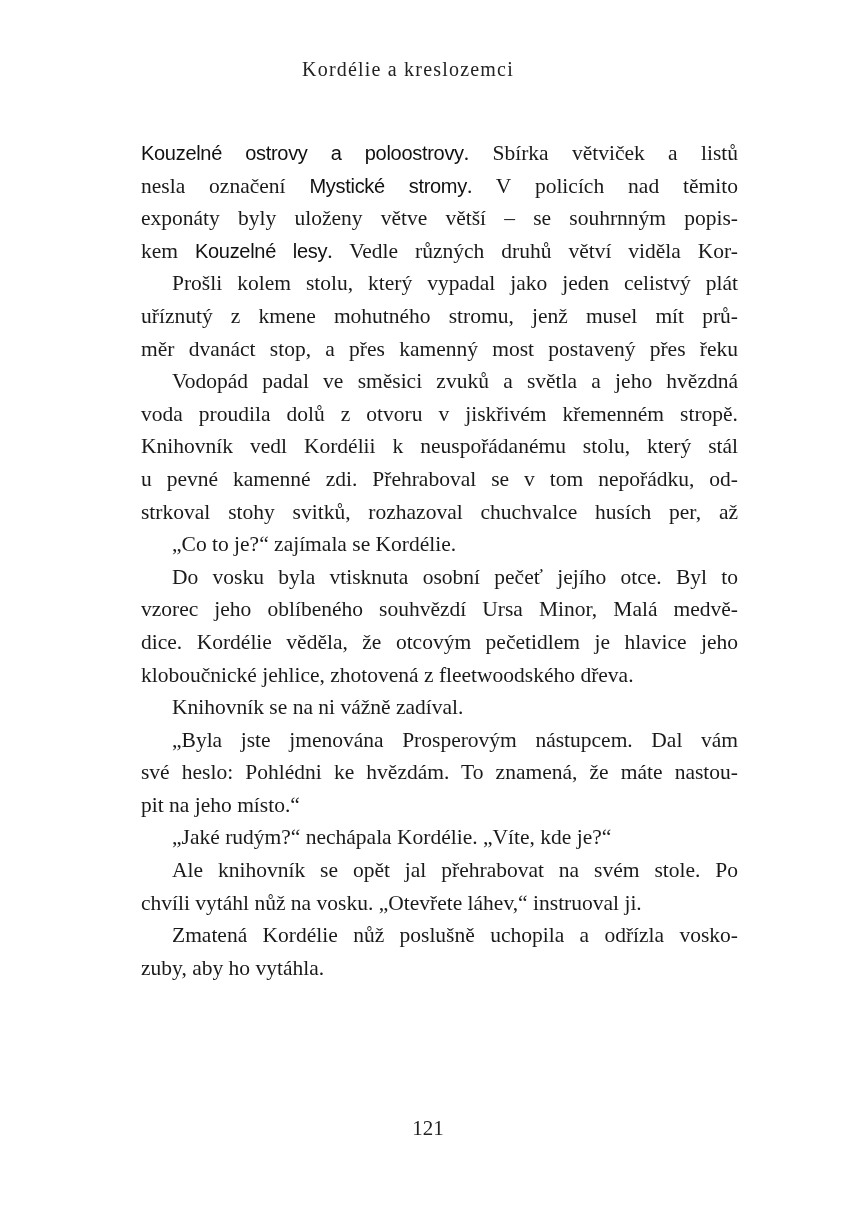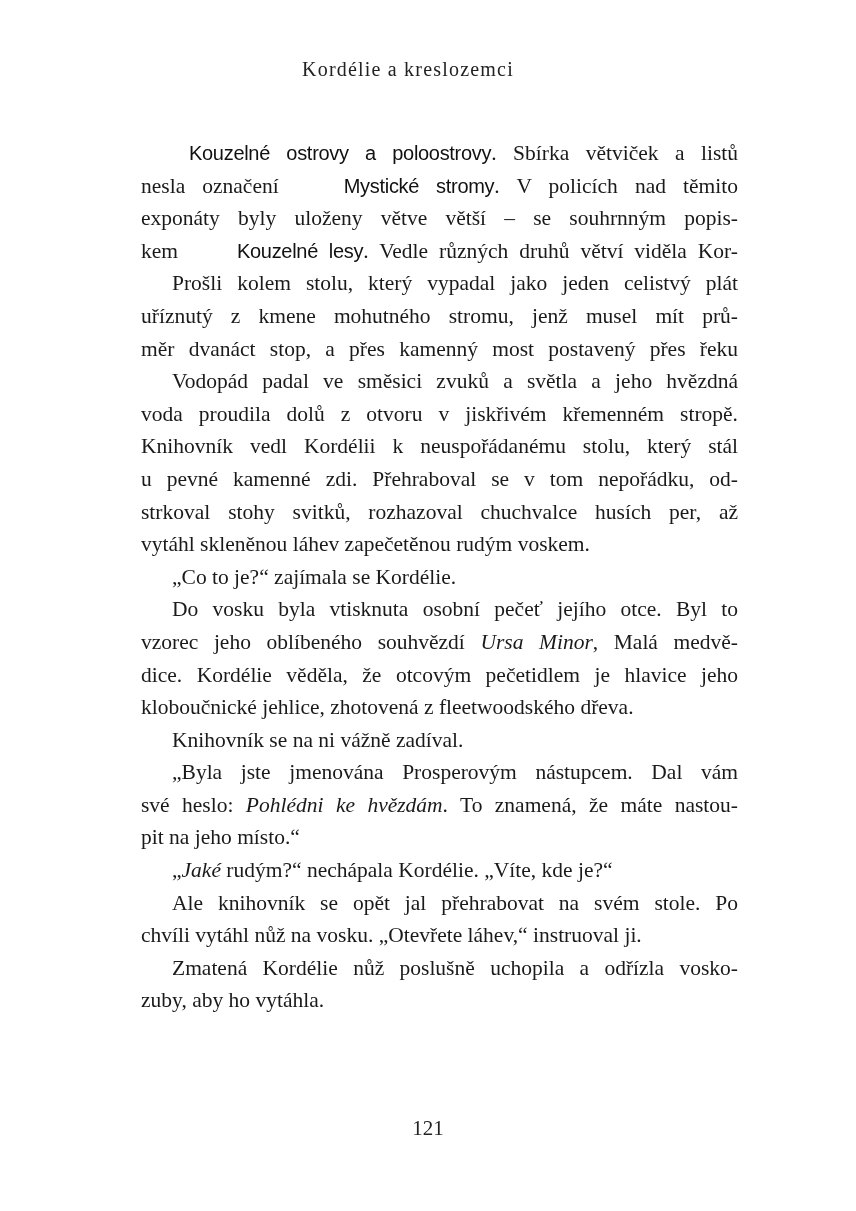--- a/index.html
+++ b/index.html
@@ -18,23 +18,23 @@
     font-size: 21.5px; line-height: 32.6px;
   }
   .line {
     height: 32.6px; white-space: nowrap;
     text-align: justify; text-align-last: justify;
   }
   .line.last { text-align-last: left; }
   .line.indent { padding-left: 31px; }
   .sans {
     font-family: "Liberation Sans", "DejaVu Sans", sans-serif;
-    font-size: 20px; font-weight: normal; letter-spacing: -0.3px; color: #111; margin-left: 48px;
+    font-size: 20px; font-weight: normal; letter-spacing: -0.3px; color: #111;
   }
-  .it { font-style: italic; }
+  .it { }
   .folio {
     position: absolute; top: 1116px; left: 0; width: 856px; text-align: center;
     font-size: 21px; color: #222;
   }
 </style>
 </head>
 <body>
 
 <div class="page">
   <div class="running-head">Kordélie a kreslozemci</div>
@@ -44,21 +44,20 @@
       <div class="line"><span>exponáty byly uloženy větve větší – se souhrnným popis-</span></div>
       <div class="line"><span>kem </span><span class="sans">Kouzelné lesy</span><span>. Vedle různých druhů větví viděla Kor-</span></div>
       <div class="line indent"><span>Prošli kolem stolu, který vypadal jako jeden celistvý plát</span></div>
       <div class="line"><span>uříznutý z kmene mohutného stromu, jenž musel mít prů-</span></div>
       <div class="line"><span>měr dvanáct stop, a přes kamenný most postavený přes řeku</span></div>
       <div class="line indent"><span>Vodopád padal ve směsici zvuků a světla a jeho hvězdná</span></div>
       <div class="line"><span>voda proudila dolů z otvoru v jiskřivém křemenném stropě.</span></div>
       <div class="line"><span>Knihovník vedl Kordélii k neuspořádanému stolu, který stál</span></div>
       <div class="line"><span>u pevné kamenné zdi. Přehraboval se v tom nepořádku, od-</span></div>
       <div class="line"><span>strkoval stohy svitků, rozhazoval chuchvalce husích per, až</span></div>
-      <div class="line last"><span>vytáhl skleněnou láhev zapečetěnou rudým voskem.</span></div>
       <div class="line indent last"><span>„Co to je?“ zajímala se Kordélie.</span></div>
       <div class="line indent"><span>Do vosku byla vtisknuta osobní pečeť jejího otce. Byl to</span></div>
       <div class="line"><span>vzorec jeho oblíbeného souhvězdí </span><span class="it">Ursa Minor</span><span>, Malá medvě-</span></div>
       <div class="line"><span>dice. Kordélie věděla, že otcovým pečetidlem je hlavice jeho</span></div>
       <div class="line last"><span>kloboučnické jehlice, zhotovená z fleetwoodského dřeva.</span></div>
       <div class="line indent last"><span>Knihovník se na ni vážně zadíval.</span></div>
       <div class="line indent"><span>„Byla jste jmenována Prosperovým nástupcem. Dal vám</span></div>
       <div class="line"><span>své heslo: </span><span class="it">Pohlédni ke hvězdám</span><span>. To znamená, že máte nastou-</span></div>
       <div class="line last"><span>pit na jeho místo.“</span></div>
       <div class="line indent last"><span>„</span><span class="it">Jaké</span><span> rudým?“ nechápala Kordélie. „Víte, kde je?“</span></div>

